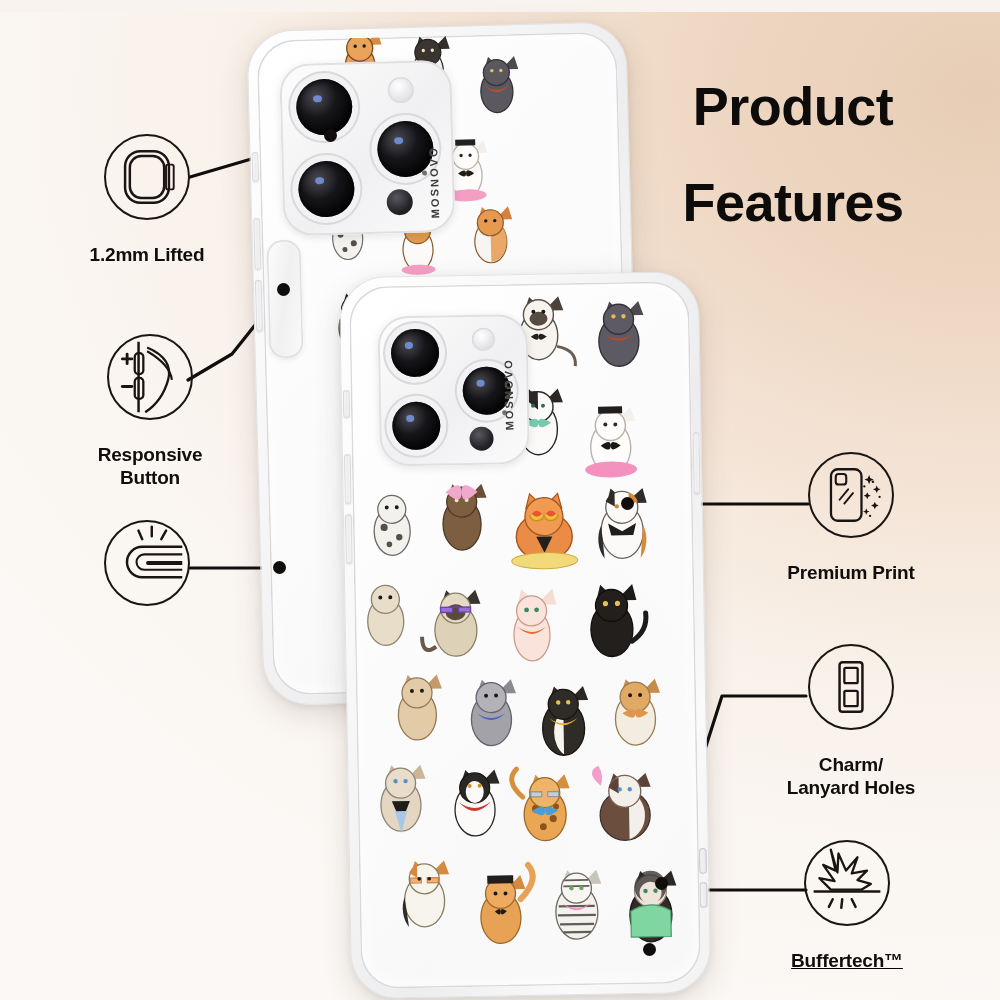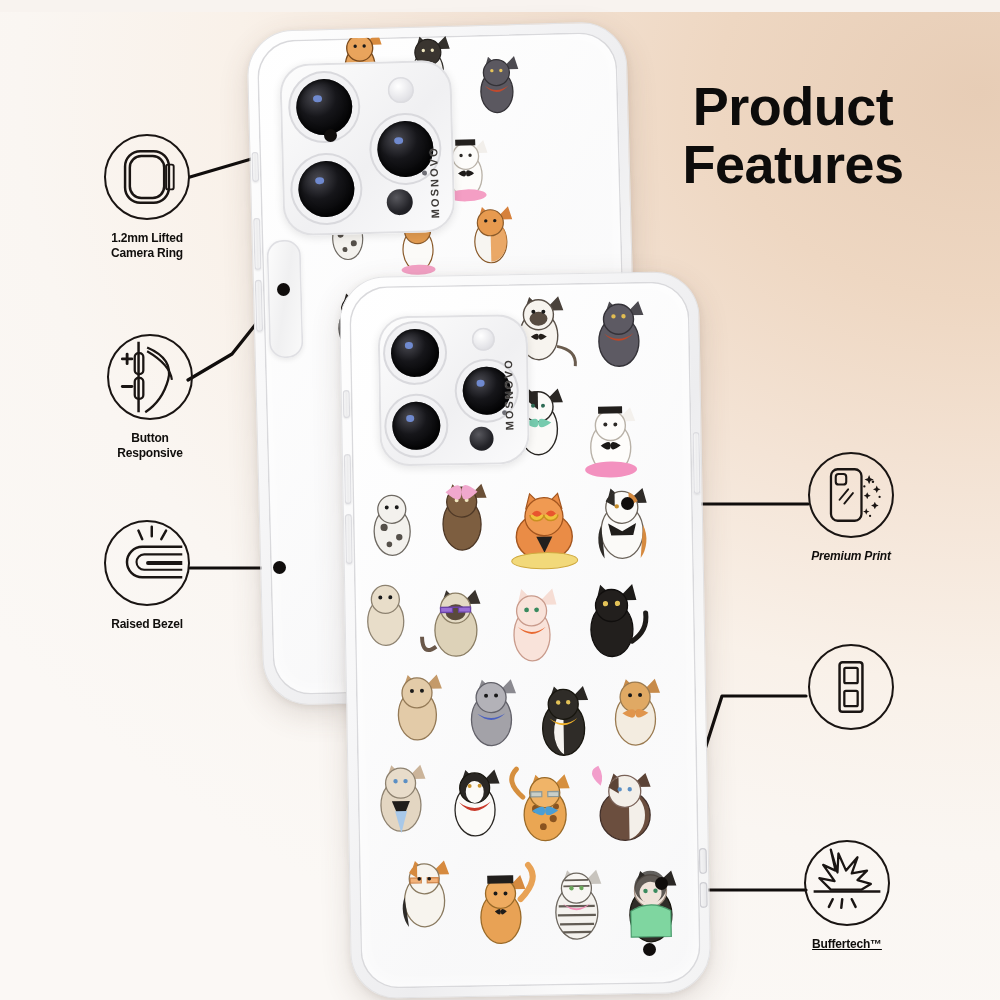--- a/index.html
+++ b/index.html
@@ -16,43 +16,43 @@
       radial-gradient(120% 95% at 98% 8%, #e7cdb6 0%, #eed7c2 22%, #f4e4d6 42%, #f9f1e9 62%, #faf6f2 80%, #fbf8f5 100%),
       linear-gradient(160deg,#fbf8f6 0%, #f7efe8 40%, #f9f4ef 100%);
   }
   
   #title {
     position:absolute; right:42px; top:66px; width:330px;
     text-align:center; color:#0d0c0b;
     font-size:54px; font-weight:bold; line-height:1.07;
     letter-spacing:-0.5px;
   }
-  #title .l2 { display:block; }
+  #title .l2 { display:block;margin-top:38px; }
 
   
   .feature { position:absolute; width:190px; text-align:center; }
   .feat-icon {
     width:86px; height:86px; border-radius:50%;
     border:2.6px solid #1a1513; margin:0 auto;
     position:relative; background:transparent;
     display:flex; align-items:center; justify-content:center;
     overflow:hidden;
   }
   .feat-label {
-    margin-top:11px; font-size:12px; font-weight:bold;
+    margin-top:23px; font-size:19px; font-weight:bold;
     color:#100e0c; line-height:1.22; letter-spacing:-0.2px;
   }
   .feat-label span { display:block; }
 
   
   #f-camera   { left:52px;  top:122px; }
   #f-button   { left:55px;  top:322px; }
   #f-bezel    { left:52px;  top:508px; }
   
-  #f-print    { left:756px; top:440px;font-style:italic; }
+  #f-print    { left:756px; top:440px; }
   #f-charm    { left:756px; top:632px; }
   #f-drop     { left:752px; top:828px;text-decoration:underline; }
 
   
   #leaders { position:absolute; left:0; top:0; width:1000px; height:1000px; pointer-events:none; }
 
   
   .case {
     position:absolute;
     border-radius:46px;
@@ -623,53 +623,51 @@
   <div class="feature" id="f-camera">
     <div class="feat-icon">
       <svg viewBox="0 0 86 86" width="86" height="86">
         <rect x="20" y="16" width="46" height="54" rx="16" fill="none" stroke="#1a1513" stroke-width="2.6"></rect>
         <rect x="25" y="21" width="36" height="44" rx="12" fill="none" stroke="#1a1513" stroke-width="2.6"></rect>
         <rect x="63" y="30" width="8" height="26" rx="2" fill="none" stroke="#1a1513" stroke-width="2"></rect>
       </svg>
     </div>
     <div class="feat-label">
       <span>1.2mm Lifted</span>
-      <span>Camera Ring</span>
     </div>
   </div>
 
   <div class="feature" id="f-button">
     <div class="feat-icon">
       <svg viewBox="0 0 86 86" width="86" height="86">
         <path d="M31,6 V80" stroke="#1a1513" stroke-width="2.6" fill="none"></path>
         <rect x="27" y="18" width="9" height="22" rx="4" fill="none" stroke="#1a1513" stroke-width="2.4"></rect>
         <rect x="27" y="44" width="9" height="22" rx="4" fill="none" stroke="#1a1513" stroke-width="2.4"></rect>
         <path d="M14,24 h10 M19,19 v10" stroke="#1a1513" stroke-width="3" stroke-linecap="round"></path>
         <path d="M14,53 h10" stroke="#1a1513" stroke-width="3" stroke-linecap="round"></path>
         <path d="M40,12 q28,12 22,34 q-6,22 -24,34" fill="none" stroke="#1a1513" stroke-width="2.4"></path>
         <path d="M40,16 q24,14 26,30" fill="none" stroke="#1a1513" stroke-width="2.2"></path>
       </svg>
     </div>
     <div class="feat-label">
+      <span>Responsive</span>
       <span>Button</span>
-      <span>Responsive</span>
     </div>
   </div>
 
   <div class="feature" id="f-bezel">
     <div class="feat-icon">
       <svg viewBox="0 0 86 86" width="86" height="86">
         <path d="M80,26 H38 a16,16 0 0 0 0,32 H80" fill="none" stroke="#1a1513" stroke-width="2.6"></path>
         <path d="M80,34 H40 a8,8 0 0 0 0,16 H80" fill="none" stroke="#1a1513" stroke-width="2.2"></path>
         <path d="M80,42 H44 a1,1 0 0 0 0,2 H80" fill="none" stroke="#1a1513" stroke-width="2"></path>
         <path d="M38,18 l-4,-9 M48,15 l0,-10 M58,18 l5,-9" stroke="#1a1513" stroke-width="2.6" stroke-linecap="round"></path>
       </svg>
     </div>
     <div class="feat-label">
-      <span>Raised Bezel</span>
     </div>
   </div>
 
   <div class="feature" id="f-print">
     <div class="feat-icon">
       <svg viewBox="0 0 86 86" width="86" height="86">
         <rect x="22" y="16" width="32" height="54" rx="7" fill="none" stroke="#1a1513" stroke-width="2.4"></rect>
         <rect x="27" y="21" width="11" height="11" rx="3" fill="none" stroke="#1a1513" stroke-width="2.2"></rect>
         <path d="M31,48 l9,-11 M36,52 l9,-11" stroke="#1a1513" stroke-width="2" stroke-linecap="round"></path>
         <g fill="#1a1513">
@@ -691,20 +689,24 @@
   </div>
 
   <div class="feature" id="f-charm">
     <div class="feat-icon">
       <svg viewBox="0 0 86 86" width="86" height="86">
         <rect x="31" y="17" width="24" height="52" rx="3" fill="none" stroke="#1a1513" stroke-width="2.6"></rect>
         <rect x="36" y="23" width="14" height="16" rx="1.5" fill="none" stroke="#1a1513" stroke-width="2.4"></rect>
         <rect x="36" y="47" width="14" height="16" rx="1.5" fill="none" stroke="#1a1513" stroke-width="2.4"></rect>
       </svg>
     </div>
+    <div class="feat-label">
+      <span>Charm/</span>
+      <span>Lanyard Holes</span>
+    </div>
   </div>
 
   <div class="feature" id="f-drop">
     <div class="feat-icon">
       <svg viewBox="0 0 86 86" width="86" height="86">
         <path d="M26,8 L31,30 L18,24 L30,41 L14,38 L26,50 H58 L68,44 L54,40 L64,30 L48,33 L54,16 L42,30 L34,12 L33,32 Z" fill="none" stroke="#1a1513" stroke-width="2.4" stroke-linejoin="round"></path>
         <path d="M8,52 H78" stroke="#1a1513" stroke-width="2.6"></path>
         <path d="M28,60 l-4,8 M38,60 l-1,9 M48,60 l4,8" stroke="#1a1513" stroke-width="2.6" stroke-linecap="round"></path>
       </svg>
     </div>

